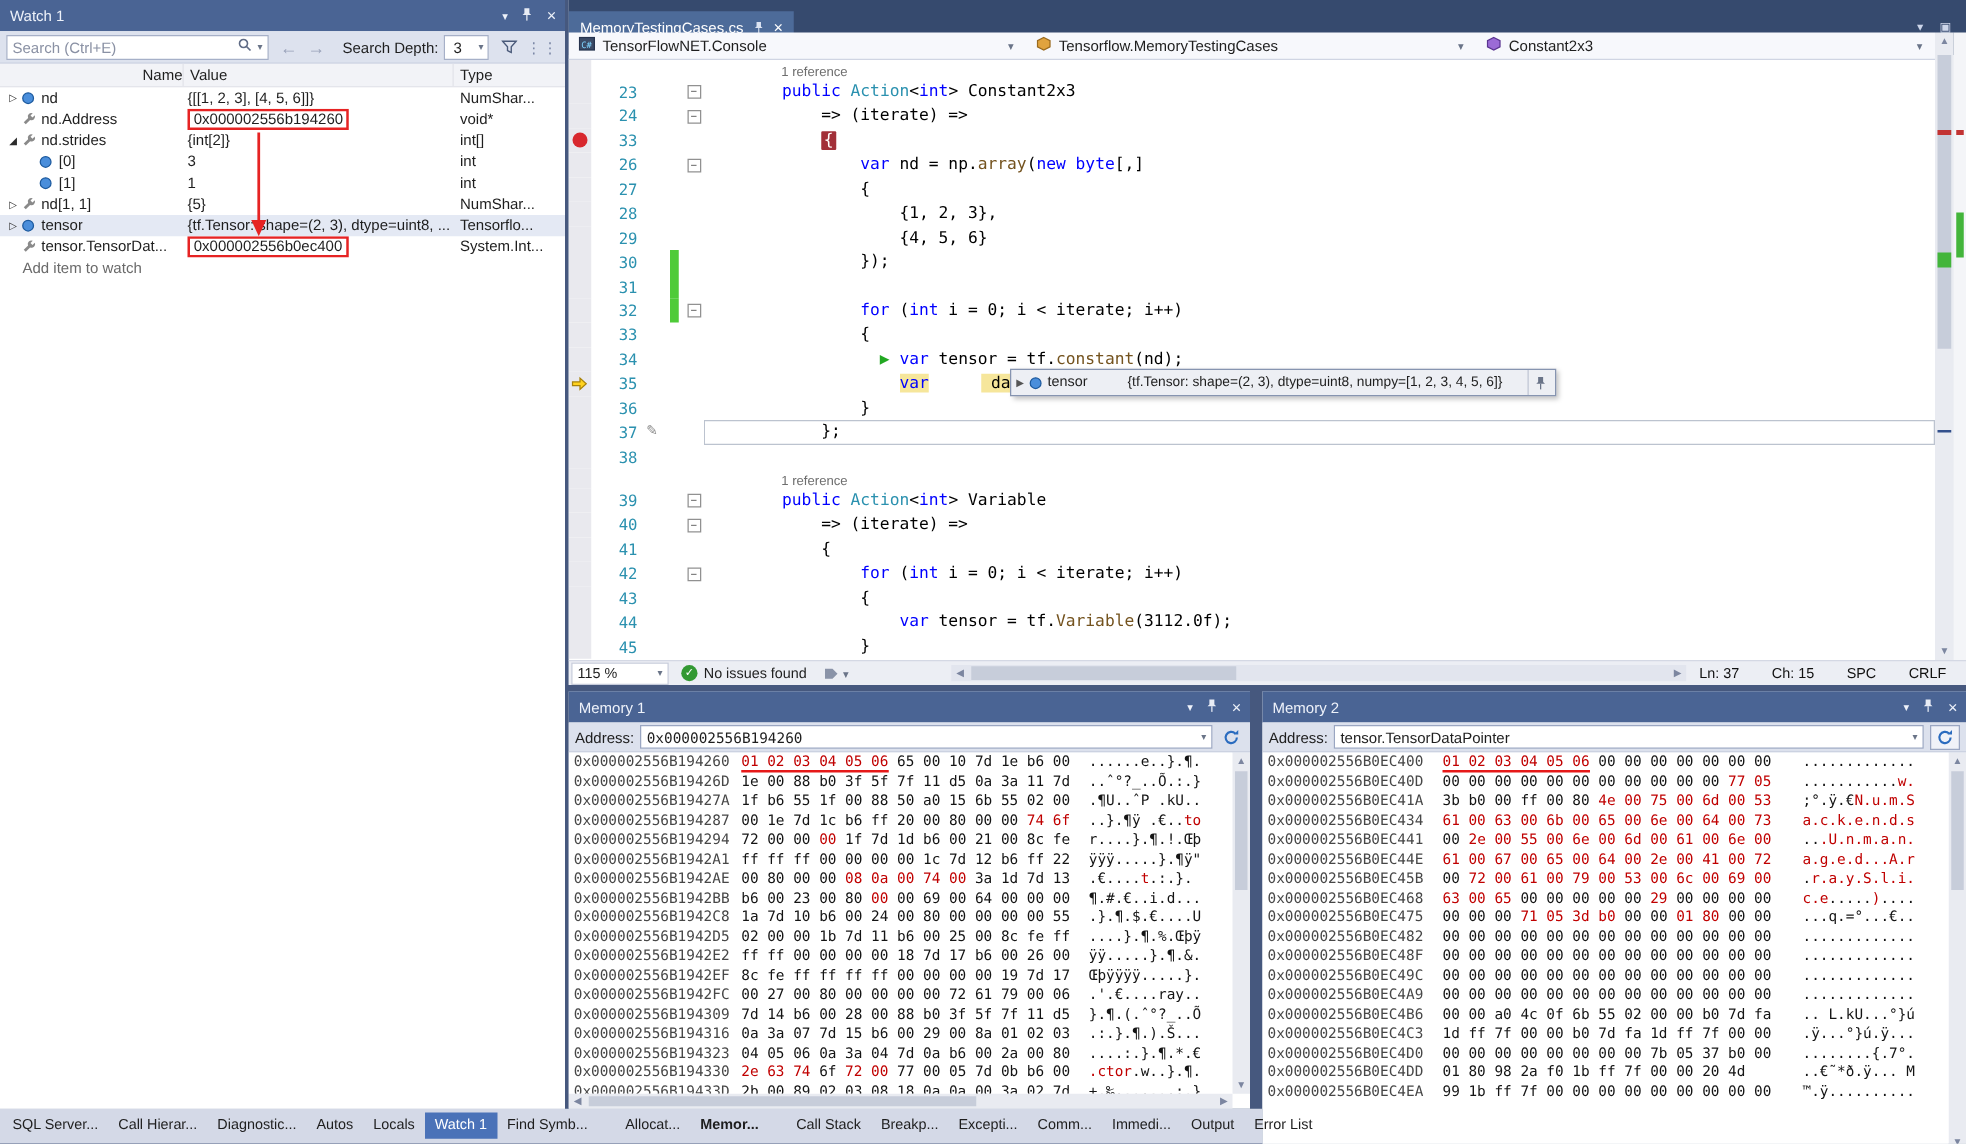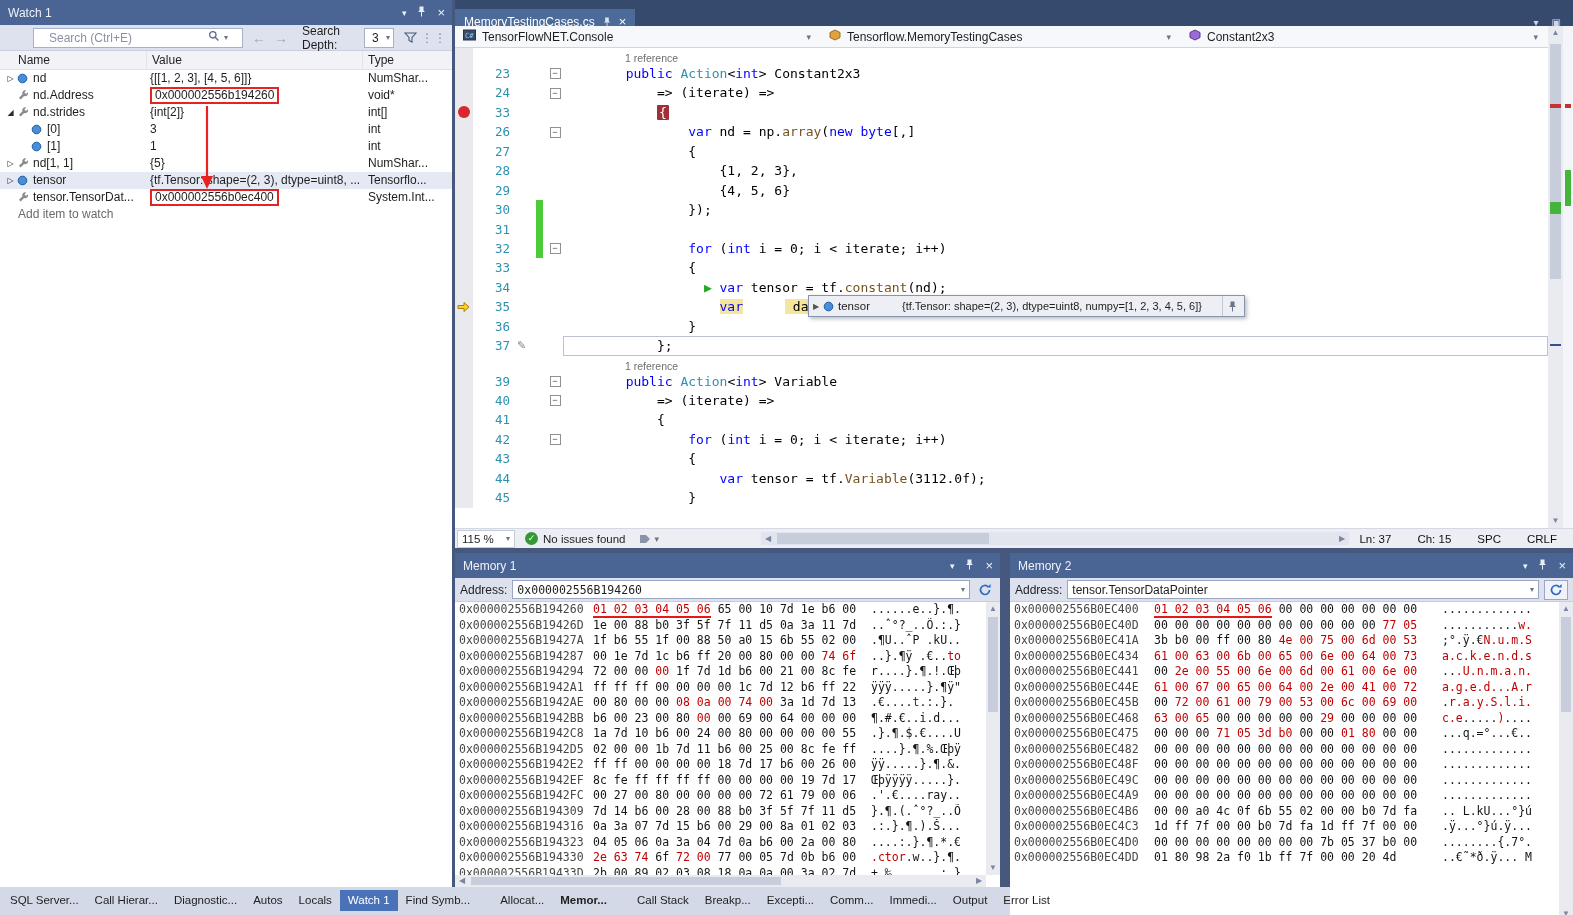--- a/index.html
+++ b/index.html
@@ -9,32 +9,32 @@
 .panel { position:absolute; background:#fff; }
 .panel-header { height:25px; background:#4a6494; color:#eef2fa; display:flex; align-items:center; padding:0 7px 0 8px; font-size:12px; flex:none; }
 .ph-title { flex:1; }
 .ph-icons { display:flex; gap:11px; align-items:center; }
 .ph-icons .chev { font-size:9px; }
 .ph-icons .x { font-size:13px; line-height:10px; }
 
 
 #watch-panel { left:0; top:0; width:452px; height:887px; display:flex; flex-direction:column; }
 .watch-toolbar { height:26px; background:#dde2ee; border-bottom:1px solid #c9cfdf; display:flex; align-items:center; padding:0 5px; gap:4px; flex:none; }
-.search-box { width:210px; height:20px; background:#fff; border:1px solid #a6b0c8; display:flex; align-items:center; padding:0 15px; gap:4px;margin-left:28px; }
+.search-box { width:210px; height:20px; background:#fff; border:1px solid #a6b0c8; display:flex; align-items:center; padding:0 4px; gap:4px; }
 .search-box input { border:0; outline:0; flex:1; font-size:12px; color:#333; background:transparent; font-family:inherit; }
 .search-box input::placeholder { color:#8a91a4; }
 .sb-chev { color:#6a7488; font-size:8px; }
 .nav-arrows { color:#9aa3ba; font-size:14px; display:flex; gap:8px; padding:0 5px; }
 .depth-label { margin-left:5px; }
 .depth-combo { width:36px; height:20px; background:#fff; border:1px solid #a6b0c8; display:flex; align-items:center; justify-content:space-between; padding:0 3px 0 7px; }
 .funnel { margin-left:6px; display:flex; }
 .grip { margin-left:auto; color:#7b87a6; font-size:12px; letter-spacing:1px; }
 .watch-cols { height:19px; display:grid; grid-template-columns:147px 216px 1fr; background:#f2f3f7; border-bottom:1px solid #dfe1e8; flex:none; }
 .watch-cols div { line-height:18px; border-right:1px solid #e2e4ea; padding-left:5px; }
-.watch-cols div:first-child { padding-left:18px; }
+.watch-cols div:first-child { padding-left:18px;text-align:right; }
 .watch-cols div:last-child { border-right:0; }
 #watch-rows { flex:1; overflow:hidden; background:#fff; }
 .w-row { display:grid; grid-template-columns:147px 216px 1fr; height:17px; line-height:17px; }
 .w-row.hl { background:#e4e9f4; }
 .w-name { display:flex; align-items:center; overflow:hidden; white-space:nowrap; padding-left:4px; }
 .w-exp { width:13px; flex:none; font-size:8px; color:#2c2c2c; text-align:center; }
 .w-ico { width:16px; flex:none; display:inline-flex; align-items:center; }
 .w-nm { overflow:hidden; }
 .w-val { overflow:hidden; white-space:nowrap; padding-left:3px; display:flex; align-items:center; }
 .w-type { overflow:hidden; white-space:nowrap; padding-left:5px; }
@@ -80,21 +80,21 @@
 .dt-ico { width:15px; display:flex; }
 .dt-name { width:64px; }
 .dt-val { flex:1; white-space:nowrap; overflow:hidden; font-size:11px; }
 .dt-pin { width:20px; border-left:1px solid #c0c6d4; height:100%; display:flex; align-items:center; justify-content:center; }
 .vscroll-e { position:absolute; left:1093px; top:26px; width:15px; height:502px; background:#e9ebf1; }
 .vs-arrow { height:14px; color:#7c86a0; font-size:8px; text-align:center; line-height:14px; }
 .vs-thumb-e { position:absolute; left:2px; right:2px; top:18px; height:235px; background:#c7cdda; }
 .vs-mark { position:absolute; left:2px; right:2px; }
 .annot-strip { position:absolute; left:1108px; top:26px; width:10px; height:502px; background:#f4f5f8; }
 .editor-status { position:absolute; left:0; bottom:0; width:1118px; height:20px; background:#eceef4; border-top:1px solid #d4d8e4; display:flex; align-items:center; font-size:11.5px; }
-.zoom-box { width:58px; height:18px; background:#fff; border:1px solid #c6cbda; margin-left:2px; display:flex; align-items:center; justify-content:space-between; padding:0 4px; }
+.zoom-box { width:78px; height:18px; background:#fff; border:1px solid #c6cbda; margin-left:2px; display:flex; align-items:center; justify-content:space-between; padding:0 4px; }
 .issues { display:flex; align-items:center; gap:5px; margin-left:10px; }
 .check-circle { width:13px; height:13px; border-radius:50%; background:#339933; color:#fff; font-size:9px; line-height:13px; text-align:center; flex:none; }
 .tag-ico { margin-left:14px; display:flex; gap:3px; align-items:center; color:#6a7488; font-size:9px; }
 .hscroll-e { position:absolute; left:306px; width:588px; top:3px; height:13px; background:#e2e5ee; display:flex; align-items:center; justify-content:space-between; }
 .hs-thumb { position:absolute; left:16px; width:212px; top:1px; bottom:1px; background:#c7cdda; }
 .hs-arrow { width:14px; color:#7c86a0; font-size:8px; text-align:center; z-index:1; }
 .status-right { margin-left:auto; display:flex; gap:26px; padding-right:16px; color:#111; }
 
 
 #memory1-panel { left:455px; top:553px; width:545px; height:334px; }
@@ -488,20 +488,28 @@
           <div class="c-text"><span class="seg-p">                }</span></div>
         </div>
         <div class="c-row">
           <div class="c-glyph"></div>
           <div class="c-num">37</div>
           <div class="c-pen">✎</div>
           <div class="c-bar"></div>
           <div class="c-fold"></div>
           <div class="c-text caretline"><span class="seg-p">            };</span></div>
         </div>
+        <div class="c-row">
+          <div class="c-glyph"></div>
+          <div class="c-num">38</div>
+          <div class="c-pen"></div>
+          <div class="c-bar"></div>
+          <div class="c-fold"></div>
+          <div class="c-text"></div>
+        </div>
         <div class="c-row lens">
           <div class="c-glyph"></div>
           <div class="c-num"></div>
           <div class="c-pen"></div>
           <div class="c-bar"></div>
           <div class="c-fold"></div>
           <div class="c-text"><span class="lens-text">1 reference</span></div>
         </div>
         <div class="c-row">
           <div class="c-glyph"></div>
@@ -717,20 +725,21 @@
       <div class="m-row"><span class="m-addr">0x000002556B0EC468</span><span class="m-hex"><span class="h-r">63 00 65</span><span class="h-k"> 00 00 00 00 00 </span><span class="h-r">29</span><span class="h-k"> 00 00 00 00</span></span><span class="m-ascii"><span class="h-r">c.e</span><span class="h-k">.....</span><span class="h-r">)</span><span class="h-k">....</span></span></div>
       <div class="m-row"><span class="m-addr">0x000002556B0EC475</span><span class="m-hex"><span class="h-k">00 00 00 </span><span class="h-r">71 05 3d b0</span><span class="h-k"> 00 00 </span><span class="h-r">01 80</span><span class="h-k"> 00 00</span></span><span class="m-ascii"><span class="h-k">...q.=°...€..</span></span></div>
       <div class="m-row"><span class="m-addr">0x000002556B0EC482</span><span class="m-hex"><span class="h-k">00 00 00 00 00 00 00 00 00 00 00 00 00</span></span><span class="m-ascii"><span class="h-k">.............</span></span></div>
       <div class="m-row"><span class="m-addr">0x000002556B0EC48F</span><span class="m-hex"><span class="h-k">00 00 00 00 00 00 00 00 00 00 00 00 00</span></span><span class="m-ascii"><span class="h-k">.............</span></span></div>
       <div class="m-row"><span class="m-addr">0x000002556B0EC49C</span><span class="m-hex"><span class="h-k">00 00 00 00 00 00 00 00 00 00 00 00 00</span></span><span class="m-ascii"><span class="h-k">.............</span></span></div>
       <div class="m-row"><span class="m-addr">0x000002556B0EC4A9</span><span class="m-hex"><span class="h-k">00 00 00 00 00 00 00 00 00 00 00 00 00</span></span><span class="m-ascii"><span class="h-k">.............</span></span></div>
       <div class="m-row"><span class="m-addr">0x000002556B0EC4B6</span><span class="m-hex"><span class="h-k">00 00 a0 4c 0f 6b 55 02 00 00 b0 7d fa</span></span><span class="m-ascii"><span class="h-k">.. L.kU...°}ú</span></span></div>
       <div class="m-row"><span class="m-addr">0x000002556B0EC4C3</span><span class="m-hex"><span class="h-k">1d ff 7f 00 00 b0 7d fa 1d ff 7f 00 00</span></span><span class="m-ascii"><span class="h-k">.ÿ...°}ú.ÿ...</span></span></div>
       <div class="m-row"><span class="m-addr">0x000002556B0EC4D0</span><span class="m-hex"><span class="h-k">00 00 00 00 00 00 00 00 7b 05 37 b0 00</span></span><span class="m-ascii"><span class="h-k">........{.7°.</span></span></div>
       <div class="m-row"><span class="m-addr">0x000002556B0EC4DD</span><span class="m-hex"><span class="h-k">01 80 98 2a f0 1b ff 7f 00 00 20 4d</span></span><span class="m-ascii"><span class="h-k">..€˜*ð.ÿ... M</span></span></div>
+      <div class="m-row"><span class="m-addr">0x000002556B0EC4EA</span><span class="m-hex"><span class="h-k">99 1b ff 7f 00 00 00 00 00 00 00 00 00</span></span><span class="m-ascii"><span class="h-k">™.ÿ..........</span></span></div>
     </div>
   <div class="mem-vscroll">
     <div class="vs-arrow">▲</div>
     <div class="mem-thumb"></div>
     <div class="vs-arrow" style="position:absolute;bottom:0;left:0;right:0;">▼</div>
   </div>
 </div>
 
 <div id="taskbar">
     <div class="tb-tab">SQL Server...</div>

